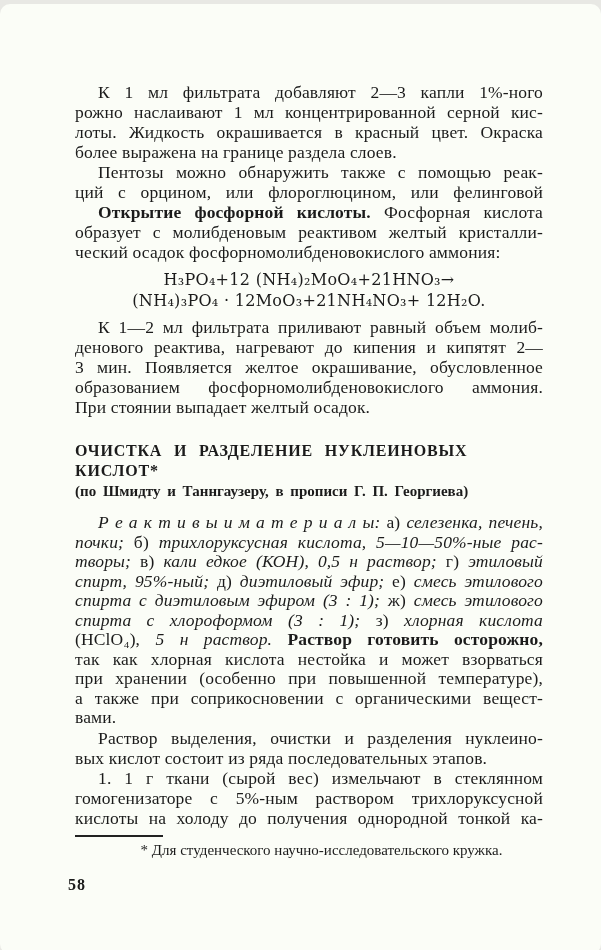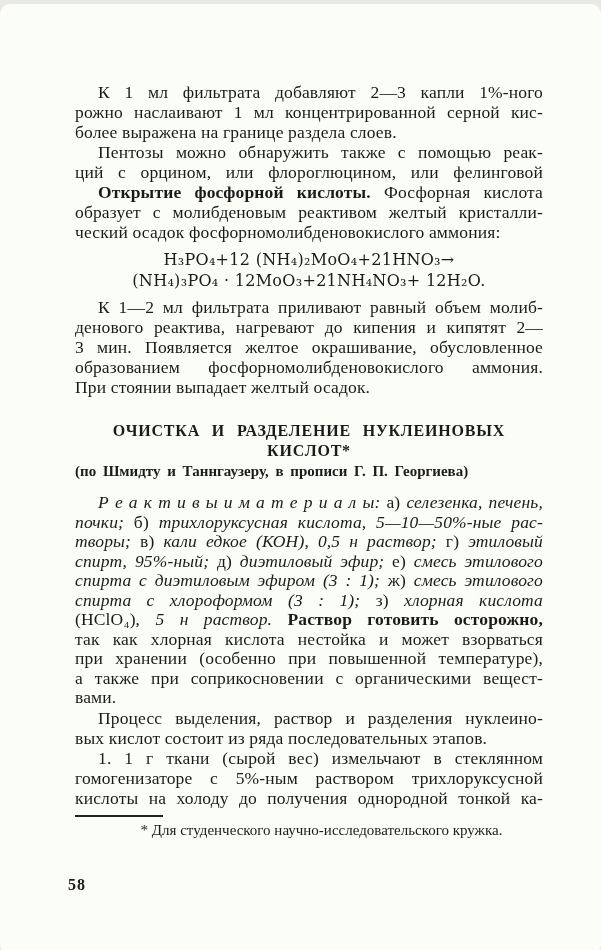--- a/index.html
+++ b/index.html
@@ -36,21 +36,21 @@
     margin:7px 0 6px 0;
   }
   .eq-line{
     font-family:"DejaVu Serif","DejaVu Sans",serif;
     font-size:16px;
     line-height:21px;
     letter-spacing:0.3px;
   }
   [data-name="section-title"]{
     margin-top:24px;
-    text-align:center;
+    text-align:left;
     font-weight:bold;
     font-size:16px;
     line-height:20px;
     letter-spacing:0.8px;
     word-spacing:7px;
   }
   [data-name="section-subtitle"]{
     margin-top:1px;
     margin-bottom:12px;
     font-weight:bold;
@@ -80,20 +80,21 @@
   }
 </style>
 </head>
 <body>
 
 <div class="page" data-name="book-page">
   <div class="column" data-name="text-column">
       <div class="para" data-name="para-thymol-test">
         <div class="line indent" data-name="text-line"><span data-name="text-segment">К 1 мл фильтрата добавляют 2—3 капли 1%-ного</span></div>
         <div class="line" data-name="text-line"><span data-name="text-segment">рожно наслаивают 1 мл концентрированной серной кис-</span></div>
+        <div class="line" data-name="text-line"><span data-name="text-segment">лоты. Жидкость окрашивается в красный цвет. Окраска</span></div>
         <div class="line last" data-name="text-line"><span data-name="text-segment">более выражена на границе раздела слоев.</span></div>
       </div>
       <div class="para" data-name="para-pentoses">
         <div class="line indent" data-name="text-line"><span data-name="text-segment">Пентозы можно обнаружить также с помощью реак-</span></div>
         <div class="line" data-name="text-line"><span data-name="text-segment">ций с орцином, или флороглюцином, или фелинговой</span></div>
       </div>
       <div class="para" data-name="para-phosphoric-acid">
         <div class="line indent" data-name="text-line"><span class="seg-b" data-name="text-segment">Открытие фосфорной кислоты.</span><span data-name="text-segment"> Фосфорная кислота</span></div>
         <div class="line" data-name="text-line"><span data-name="text-segment">образует с молибденовым реактивом желтый кристалли-</span></div>
         <div class="line last" data-name="text-line"><span data-name="text-segment">ческий осадок фосфорномолибденовокислого аммония:</span></div>
@@ -118,21 +119,21 @@
         <div class="line" data-name="text-line"><span class="seg-i" data-name="text-segment">спирт, 95%-ный;</span><span data-name="text-segment"> д) </span><span class="seg-i" data-name="text-segment">диэтиловый эфир;</span><span data-name="text-segment"> е) </span><span class="seg-i" data-name="text-segment">смесь этилового</span></div>
         <div class="line" data-name="text-line"><span class="seg-i" data-name="text-segment">спирта с диэтиловым эфиром (3 : 1);</span><span data-name="text-segment"> ж) </span><span class="seg-i" data-name="text-segment">смесь этилового</span></div>
         <div class="line" data-name="text-line"><span class="seg-i" data-name="text-segment">спирта с хлороформом (3 : 1);</span><span data-name="text-segment"> з) </span><span class="seg-i" data-name="text-segment">хлорная кислота</span></div>
         <div class="line" data-name="text-line"><span data-name="text-segment">(HClO₄), </span><span class="seg-i" data-name="text-segment">5 н раствор. </span><span class="seg-b" data-name="text-segment">Раствор готовить осторожно,</span></div>
         <div class="line" data-name="text-line"><span data-name="text-segment">так как хлорная кислота нестойка и может взорваться</span></div>
         <div class="line" data-name="text-line"><span data-name="text-segment">при хранении (особенно при повышенной температуре),</span></div>
         <div class="line" data-name="text-line"><span data-name="text-segment">а также при соприкосновении с органическими вещест-</span></div>
         <div class="line last" data-name="text-line"><span data-name="text-segment">вами.</span></div>
       </div>
       <div class="para" data-name="para-process">
-        <div class="line indent" data-name="text-line"><span data-name="text-segment">Процесс выделения, раствор и разделения нуклеино-</span></div>
+        <div class="line indent" data-name="text-line"><span data-name="text-segment">Раствор выделения, очистки и разделения нуклеино-</span></div>
         <div class="line last" data-name="text-line"><span data-name="text-segment">вых кислот состоит из ряда последовательных этапов.</span></div>
       </div>
       <div class="para" data-name="para-step-1">
         <div class="line indent" data-name="text-line"><span data-name="text-segment">1. 1 г ткани (сырой вес) измельчают в стеклянном</span></div>
         <div class="line" data-name="text-line"><span data-name="text-segment">гомогенизаторе с 5%-ным раствором трихлоруксусной</span></div>
         <div class="line" data-name="text-line"><span data-name="text-segment">кислоты на холоду до получения однородной тонкой ка-</span></div>
       </div>
       <div data-name="footnote-rule"></div>
       <div data-name="footnote">* Для студенческого научно-исследовательского кружка.</div>
     </div>

